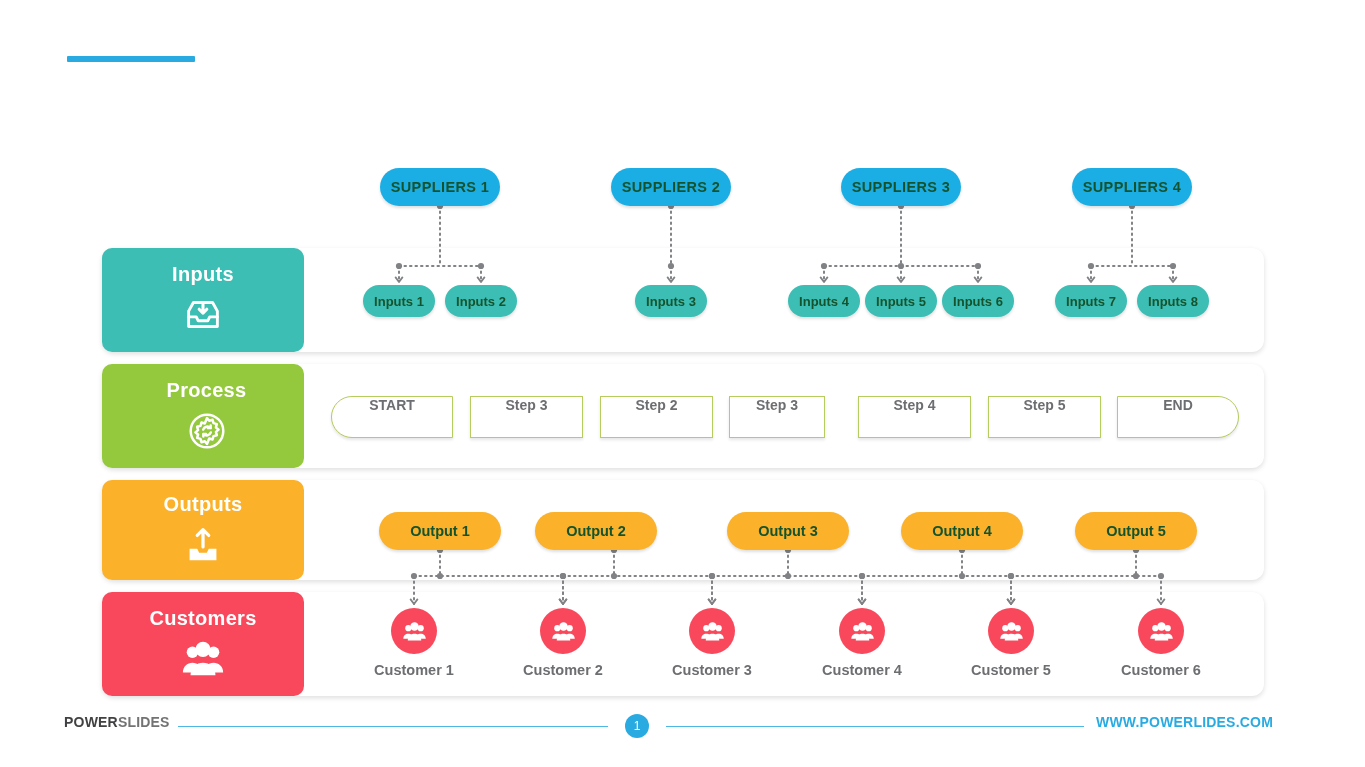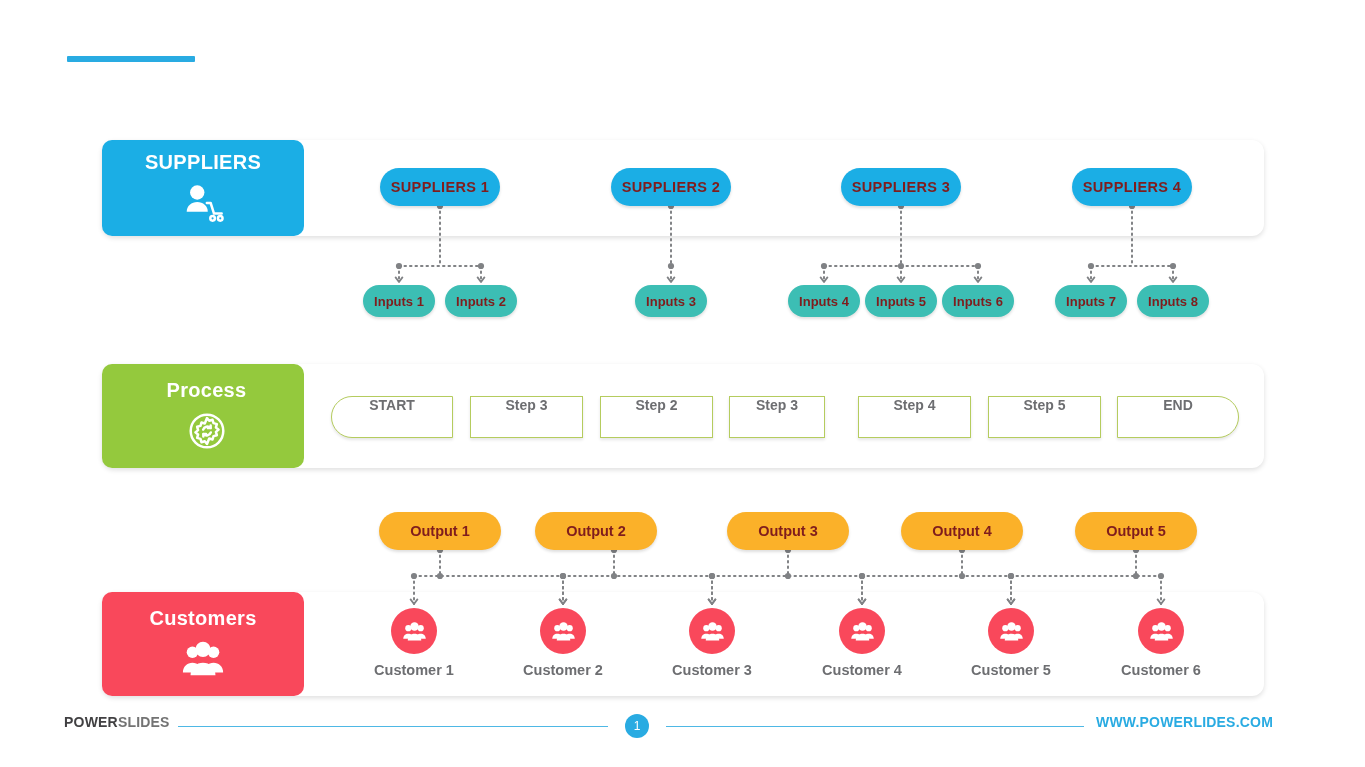--- a/index.html
+++ b/index.html
@@ -88,21 +88,21 @@
     width: 1365px; height: 767px;
     pointer-events: none;
   }
 
   
   .pill {
     position: absolute;
     display: flex;
     align-items: center;
     justify-content: center;
-    color: #7f1d1d;
+    color: #14532d;
     font-weight: bold;
     border-radius: 999px;
     white-space: nowrap;
     box-shadow: 0 2px 3px rgba(0,0,0,0.13);
   }
   .pill-supplier {
     height: 38px;
     background: #1BAEE5;
     font-size: 14.5px;
     letter-spacing: 0.4px;
@@ -203,50 +203,59 @@
     white-space: nowrap;
   }
 </style>
 </head>
 <body>
 
 <div id="slide">
 
   <div class="title-accent"></div>
 
-  <div class="row" id="row-suppliers">
-    <div class="row-strip strip-suppliers caps">
-      <div class="strip-label">SUPPLIERS</div>
+
+  <div class="row" id="row-inputs">
+    <div class="row-strip strip-inputs">
+      <div class="strip-label">Inputs</div>
       <span class="strip-icon">
-        <svg viewBox="0 0 48 48" fill="none" stroke="#fff" stroke-width="2.6" stroke-linecap="round" stroke-linejoin="round">
-          <circle cx="18" cy="13" r="7.5" fill="#fff" stroke="none"></circle>
-          <path d="M7 33c0-6 5-10 11-10s11 4 11 10" fill="#fff" stroke="none"></path>
-          <path d="M28 24h4l3.5 11h8"></path>
-          <circle cx="34" cy="40" r="2.4"></circle>
-          <circle cx="42" cy="40" r="2.4"></circle>
+        <svg viewBox="0 0 48 48" fill="none" stroke="#fff" stroke-width="3" stroke-linecap="round" stroke-linejoin="round">
+          <path d="M9 20V36h30V20l-5-9H14z"></path>
+          <path d="M9 26h8l2 4h10l2-4h8"></path>
+          <path d="M24 13v9m0 0l-4-4m4 4l4-4" stroke-width="3.2"></path>
         </svg>
       </span>
     </div>
   </div>
-
 
   <div class="row" id="row-process">
     <div class="row-strip strip-process">
       <div class="strip-label">Process</div>
       <span class="strip-icon">
         <svg viewBox="0 0 48 48" fill="none" stroke="#fff" stroke-width="2.6" stroke-linecap="round" stroke-linejoin="round">
           <circle cx="24" cy="24" r="17"></circle>
           <path d="M24 10.5l2.3 2.8 3.5-1 1 3.5 3.5 1-1 3.5 2.8 2.3-2.8 2.3 1 3.5-3.5 1-1 3.5-3.5-1L24 37.5l-2.3-2.8-3.5 1-1-3.5-3.5-1 1-3.5-2.8-2.3 2.8-2.3-1-3.5 3.5-1 1-3.5 3.5 1z"></path>
           <path d="M20 22.5a4.6 4.6 0 017.6-1.8M28 25.5a4.6 4.6 0 01-7.6 1.8"></path>
           <path d="M27.8 18.2v2.8h-2.8M20.2 29.8V27h2.8"></path>
         </svg>
       </span>
     </div>
   </div>
 
+  <div class="row" id="row-outputs">
+    <div class="row-strip strip-outputs">
+      <div class="strip-label">Outputs</div>
+      <span class="strip-icon">
+        <svg viewBox="0 0 48 48">
+          <path d="M10 28h8l2 4h8l2-4h8v12H10z" fill="#fff"></path>
+          <path d="M24 8v18M24 8l-6 6M24 8l6 6" fill="none" stroke="#fff" stroke-width="3.4" stroke-linecap="round" stroke-linejoin="round"></path>
+        </svg>
+      </span>
+    </div>
+  </div>
 
   <div class="row" id="row-customers">
     <div class="row-strip strip-customers">
       <div class="strip-label">Customers</div>
       <span class="strip-icon">
         <svg viewBox="0 0 48 48">
           <circle cx="13" cy="17" r="6" fill="#fff"></circle>
           <path d="M3 38c0-6 4.5-10 10-10s10 4 10 10z" fill="#fff"></path>
           <circle cx="35" cy="17" r="6" fill="#fff"></circle>
           <path d="M25 38c0-6 4.5-10 10-10s10 4 10 10z" fill="#fff"></path>

